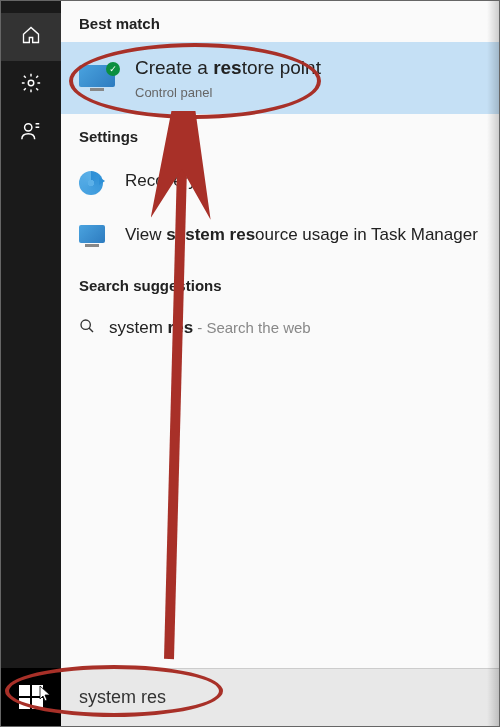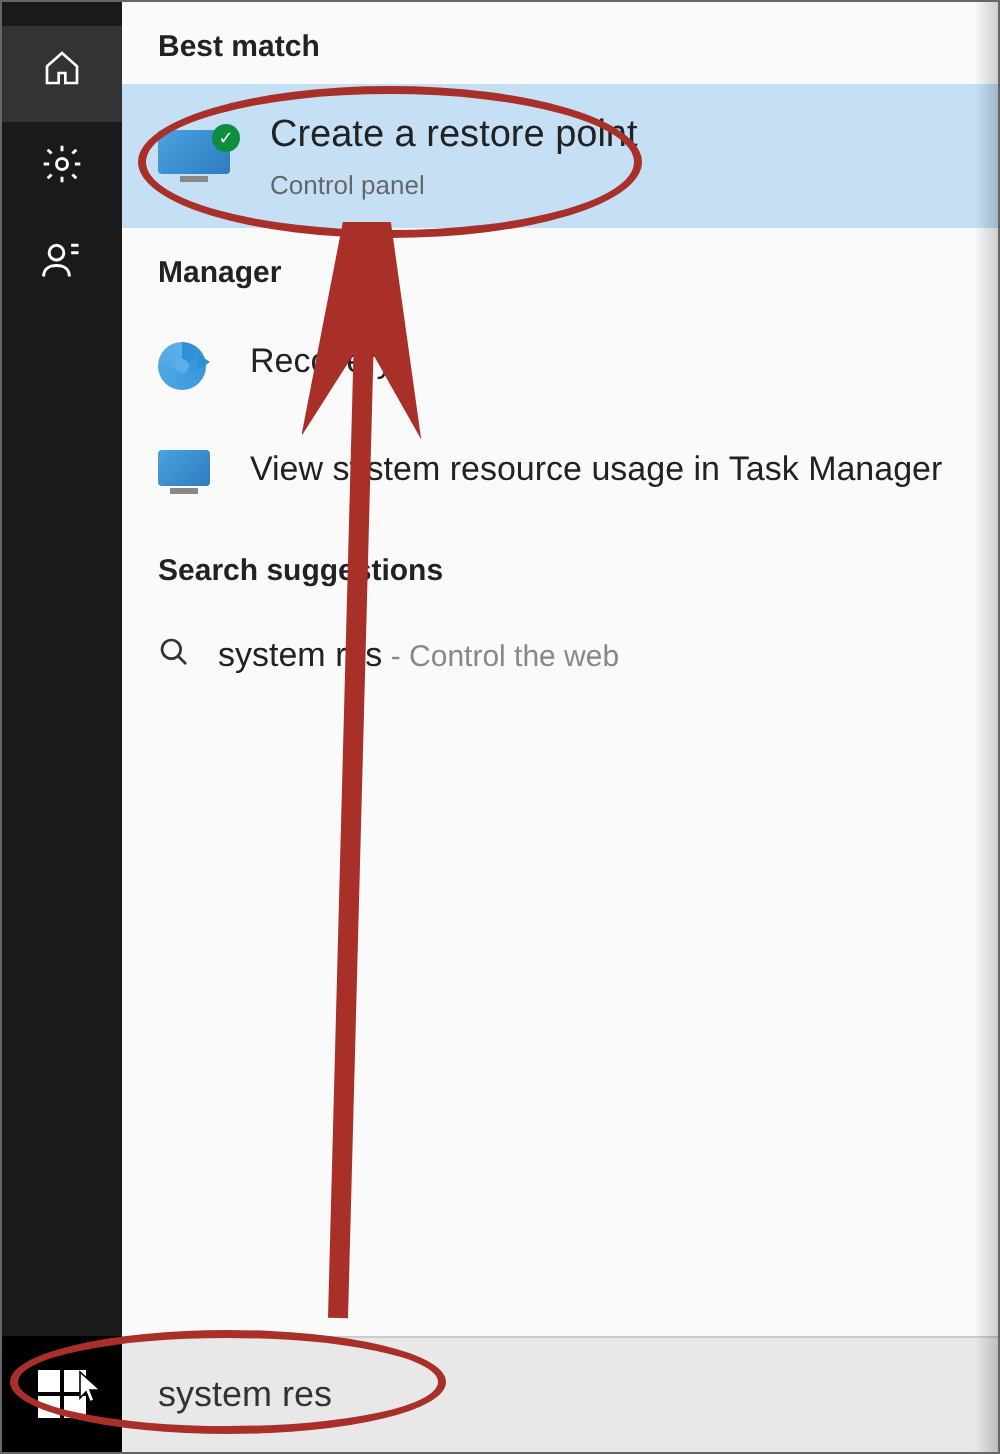--- a/index.html
+++ b/index.html
@@ -38,21 +38,21 @@
     .recovery-icon { width: 24px; height: 24px; background: radial-gradient(circle, #5bb0e8 20%, transparent 20%), conic-gradient(#2d8fd6, #5bb0e8); border-radius: 50%; position: relative; }
     .recovery-icon::after { content: ""; position: absolute; right: -2px; top: 6px; width: 0; height: 0; border-left: 6px solid #2d8fd6; border-top: 4px solid transparent; border-bottom: 4px solid transparent; }
     
     .task-icon .monitor { width: 26px; height: 18px; }
     
     .suggestion-item { display: flex; align-items: center; gap: 14px; padding: 14px 0; cursor: pointer; }
     .search-glyph { color: #444; font-size: 17px; }
     .sug-text { font-size: 17px; color: #222; }
     .sug-tail { color: #888; font-size: 15px; }
     
-    .hl { font-weight: 400; text-align: right; }
+    .hl { font-weight: 700; text-align: right; }
     
     .search-bar { height: 58px; background: #e8e8e8; display: flex; align-items: center; padding: 0 18px; margin-top: auto; border-top: 1px solid #ccc; }
     .search-input { border: none; background: transparent; font-size: 18px; color: #333; width: 100%; outline: none; }
     
     
     .anno-oval { position: absolute; border: 4px solid #a83028; border-radius: 50%; pointer-events: none; }
     .oval-top { left: 68px; top: 42px; width: 252px; height: 76px; }
     .oval-bottom { left: 4px; top: 664px; width: 218px; height: 52px; }
     .anno-arrow { position: absolute; pointer-events: none; }
     
@@ -107,21 +107,21 @@
       <div class="bm-icon">
         <div class="monitor"></div>
         <div class="check-badge">✓</div>
       </div>
       <div class="bm-text">
         <div class="title">Create a <span class="hl">res</span>tore point</div>
         <div class="subtitle">Control panel</div>
       </div>
     </div>
 
-    <div class="section-header">Manager</div>
+    <div class="section-header">Settings</div>
 
     <div class="settings-section">
       <div class="list-item">
         <div class="li-icon">
             <div class="recovery-icon"></div>
           </div>
         <div class="li-text">Recovery</div>
       </div>
       <div class="list-item">
         <div class="li-icon task-icon">
@@ -134,21 +134,21 @@
     <div class="section-header">Search suggestions</div>
 
     <div class="settings-section">
       <div class="suggestion-item">
         <span class="search-glyph">
           <svg width="16" height="16" viewBox="0 0 24 24" fill="none" stroke="#333" stroke-width="2">
               <circle cx="10" cy="10" r="7"></circle>
               <path d="M15 15l6 6"></path>
             </svg>
         </span>
-        <span class="sug-text">system <span class="hl">res</span><span class="sug-tail"> - Control the web</span></span>
+        <span class="sug-text">system <span class="hl">res</span><span class="sug-tail"> - Search the web</span></span>
       </div>
     </div>
 
     <div class="search-bar">
       <input class="search-input" type="text" value="system res" style="">
     </div>
 
     <div class="shadow-edge"></div>
   </div>
 

